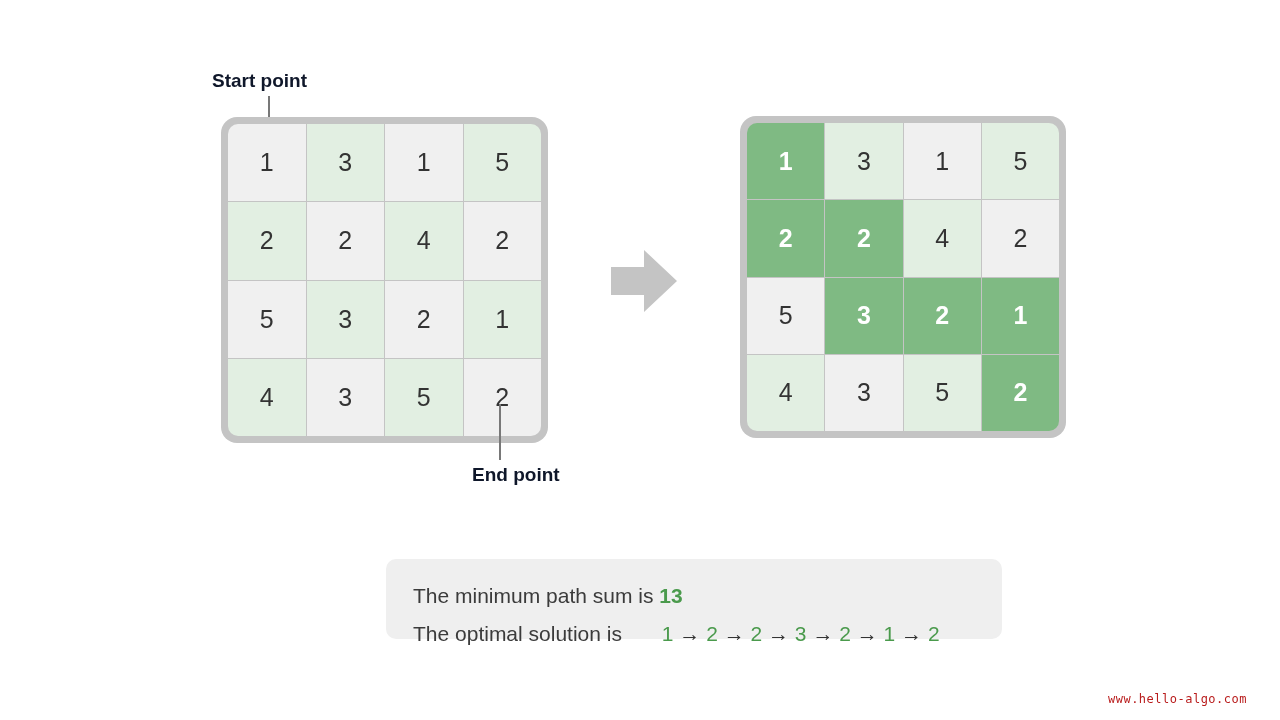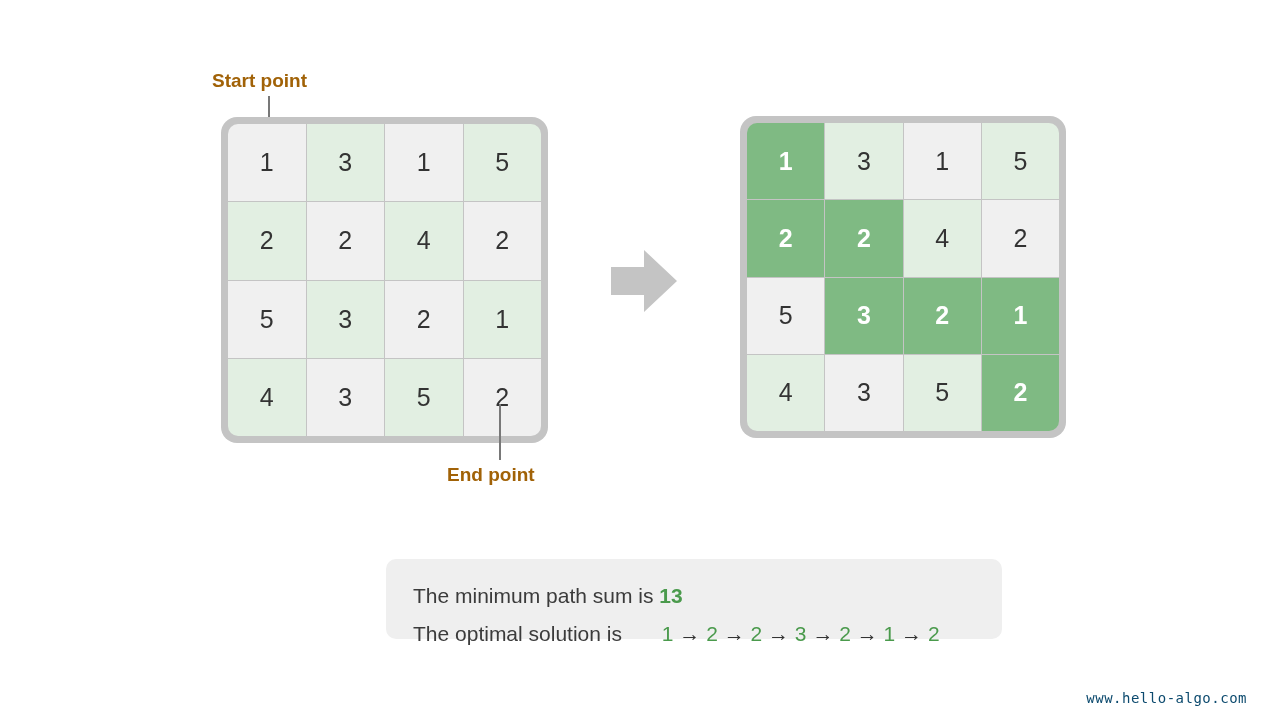--- a/index.html
+++ b/index.html
@@ -56,25 +56,25 @@
 
   
   #grid-left  { left: 221px; top: 117px; width: 327px; height: 326px; }
   #grid-right { left: 740px; top: 116px; width: 326px; height: 322px; }
 
   
   .annot-label {
     position: absolute;
     font-size: 19px;
     font-weight: bold;
-    color: #a16207;
+    color: #0f172a;
     white-space: nowrap;
   }
   #start-label { left: 212px; top: 70px; }
-  #end-label   { left: 447px; top: 464px; }
+  #end-label   { left: 472px; top: 464px; }
 
   .annot-line {
     position: absolute;
     width: 1.6px;
     background: #787878;
   }
   #start-line { left: 268px; top: 96px;  height: 60px; }
   #end-line   { left: 499px; top: 404px; height: 56px; }
 
   
@@ -111,22 +111,22 @@
   .path-seq { color: #3b3b3b; margin-left: 34px; }
   .path-num { color: #4a9a4c; }
   .path-arrow { color: #333333; }
 
   
   #watermark {
     position: absolute;
     right: 33px;
     bottom: 14px;
     font-family: "DejaVu Sans Mono", monospace;
-    font-size: 14px;
-    color: #0c4a6e;
+    font-size: 12px;
+    color: #b91c1c;
     letter-spacing: 0.5px;
   }
 </style>
 </head>
 <body>
 
 <div id="stage">
 
   <div class="annot-label" id="start-label">Start point</div>
   <div class="annot-line" id="start-line"></div>

